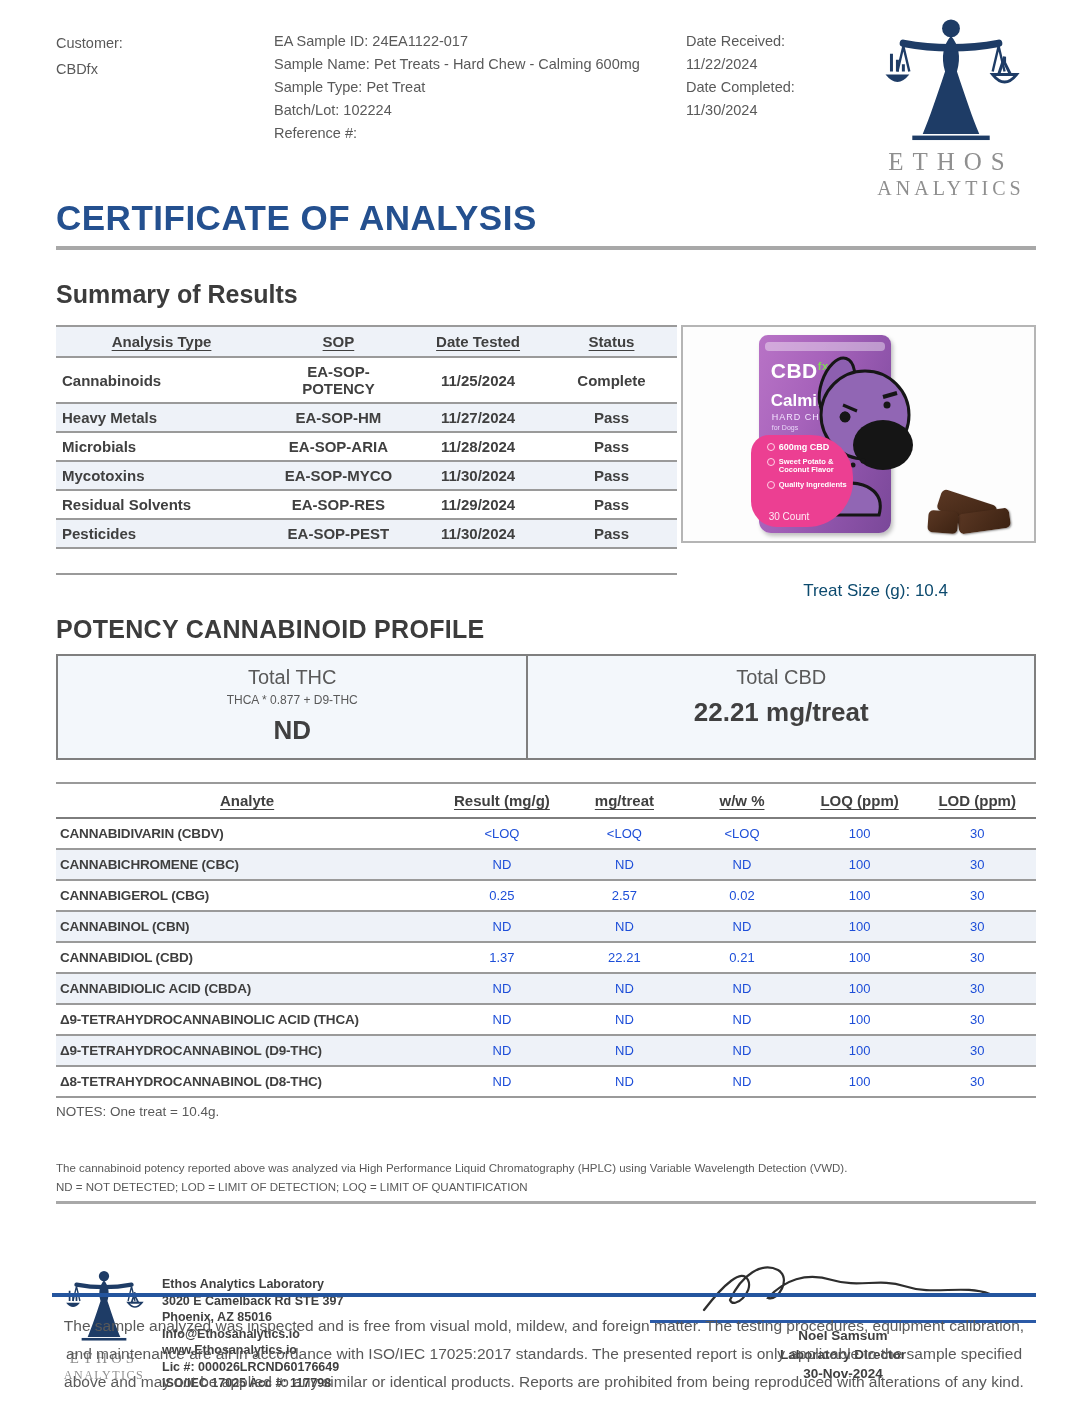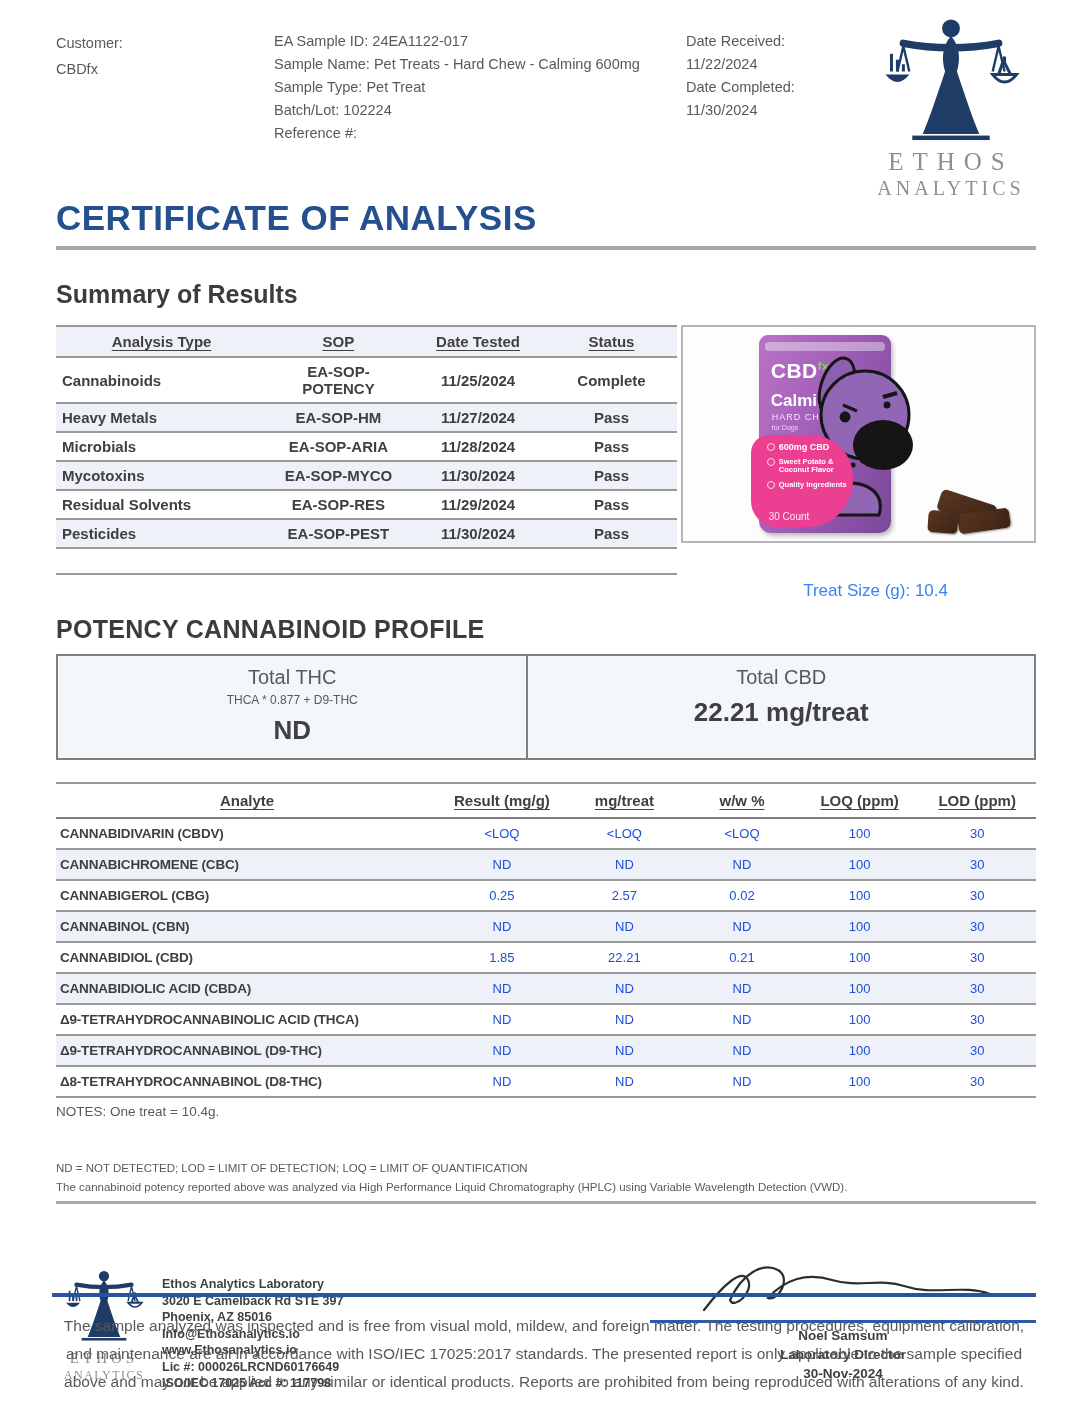--- a/index.html
+++ b/index.html
@@ -58,21 +58,21 @@
     font-size:7.5px; line-height:8.5px; margin-bottom:6px; }
   .blob-dot { flex:0 0 auto; width:8px; height:8px; border-radius:50%; border:1.5px solid #ffd1e6; margin-top:0px; }
   .blob-item.first { font-size:9px; }
   .bag-count { position:absolute; left:10px; top:176px; color:#ffe9f4; font-size:10px; }
   .dog-svg { position:absolute; right:-28px; top:18px; }
   .treat { position:absolute; background:linear-gradient(135deg,#5a3723,#3c2212); border-radius:5px;
     box-shadow:1px 1px 2px rgba(0,0,0,.4); }
   .treat1 { width:58px; height:22px; right:38px; bottom:22px; transform:rotate(18deg); }
   .treat2 { width:52px; height:20px; right:24px; bottom:10px; transform:rotate(-8deg); }
   .treat3 { width:30px; height:22px; right:76px; bottom:8px; transform:rotate(4deg); }
-  .treat-size { margin-top:6px; text-align:right; padding-right:88px; font-size:17px; color:#3b82f6; }
+  .treat-size { margin-top:6px; text-align:right; padding-right:88px; font-size:17px; color:#0c4a6e; }
   
   .potency-heading { margin-top:14px; font-size:25px; font-weight:bold; color:#3c3c3c; letter-spacing:0.3px; }
   .tot-table { margin-top:10px; width:100%; border:2px solid #7f7f7f; display:flex; background:#f3f7fb; }
   .tot-cell { padding:10px 0 12px 0; text-align:center; }
   .tot-cell.thc { width:48.2%; border-right:2px solid #7f7f7f; }
   .tot-cell.cbd { width:51.8%; }
   .tot-title { font-size:20px; color:#595959; }
   .tot-formula { font-size:12px; color:#595959; margin-top:4px; }
   .tot-value { font-size:26px; font-weight:bold; color:#404040; margin-top:8px; }
   .analyte-table { width:100%; margin-top:22px; }
@@ -318,21 +318,21 @@
         <tr class="band">
           <td class="lbl">CANNABINOL (CBN)</td>
           <td>ND</td>
           <td>ND</td>
           <td>ND</td>
           <td>100</td>
           <td>30</td>
         </tr>
         <tr>
           <td class="lbl">CANNABIDIOL (CBD)</td>
-          <td>1.85</td>
+          <td>1.37</td>
           <td>22.21</td>
           <td>0.21</td>
           <td>100</td>
           <td>30</td>
         </tr>
         <tr class="band">
           <td class="lbl">CANNABIDIOLIC ACID (CBDA)</td>
           <td>ND</td>
           <td>ND</td>
           <td>ND</td>
@@ -361,22 +361,22 @@
           <td>ND</td>
           <td>ND</td>
           <td>100</td>
           <td>30</td>
         </tr>
       </tbody>
   </table>
   <div class="notes-line">NOTES: One treat = 10.4g.</div>
 
   <div class="footnotes">
+    <div class="fn">The cannabinoid potency reported above was analyzed via High Performance Liquid Chromatography (HPLC) using Variable Wavelength Detection (VWD).</div>
     <div class="fn">ND = NOT DETECTED; LOD = LIMIT OF DETECTION; LOQ = LIMIT OF QUANTIFICATION</div>
-    <div class="fn">The cannabinoid potency reported above was analyzed via High Performance Liquid Chromatography (HPLC) using Variable Wavelength Detection (VWD).</div>
     <div class="fn-rule"></div>
   </div>
 
   <div class="bottom">
     <div class="lab-block">
       <div class="lab-logo">
         <svg width="86" height="74" viewBox="0 0 100 86">
           <g fill="#1e3c66" stroke="#1e3c66">
             <circle cx="50" cy="7" r="6" stroke="none"></circle>
             <path d="M50,12 C45,18 43,26 46,36 C40,54 36,66 31,78 L69,78 C64,66 60,54 54,36 C57,26 55,18 50,12 Z" stroke="none"></path>

